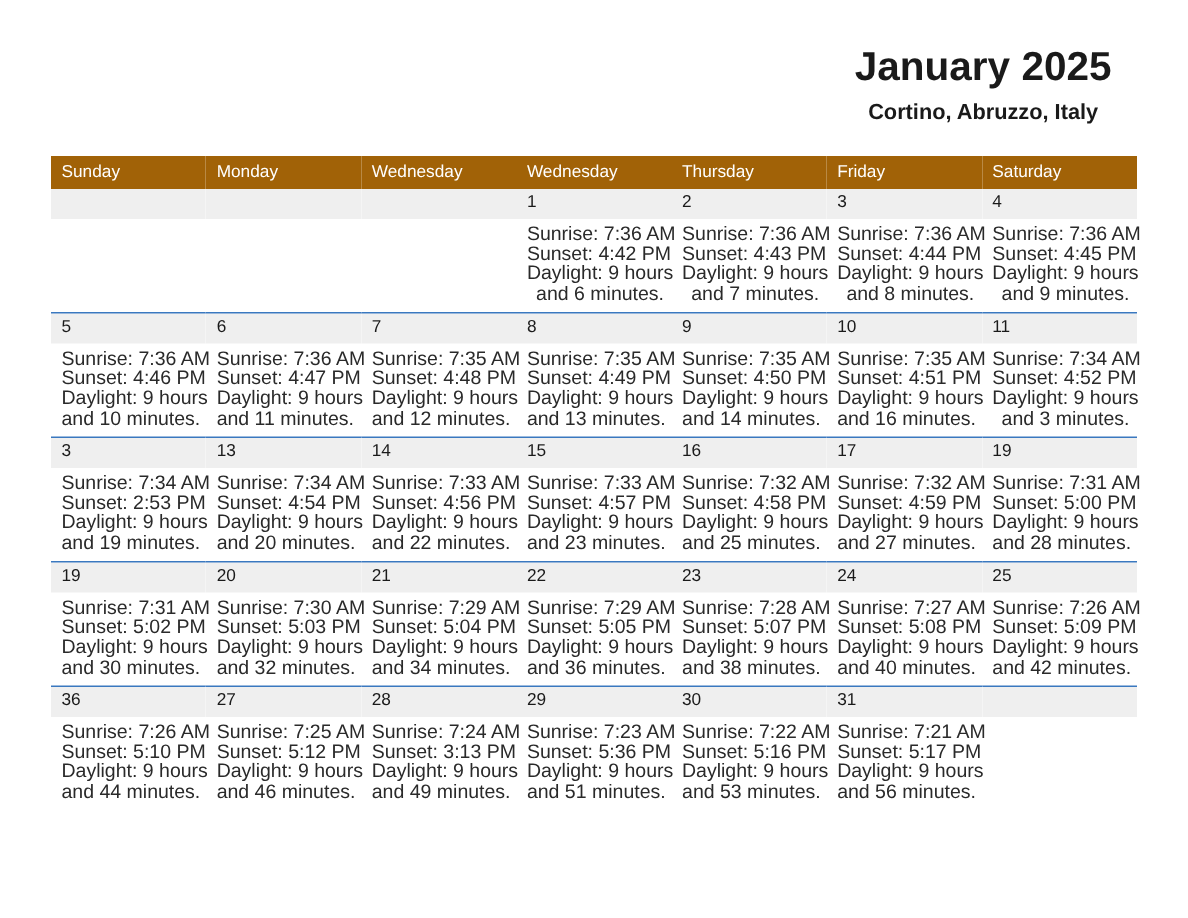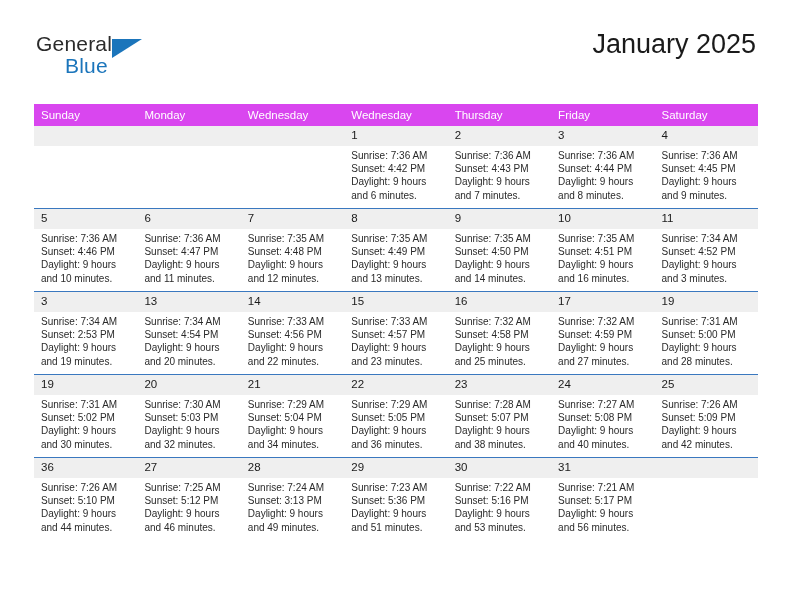--- a/index.html
+++ b/index.html
@@ -60,23 +60,24 @@
     left: 76px;
     top: 7px;
     width: 0;
     height: 0;
     border-left: 30px solid #1b75bb;
     border-bottom: 19px solid transparent;
   }
 
   .title-block {
     position: absolute;
-    right: 0;
+    right: 15px;
     top: 0;
     text-align: center;
+    font-weight: bold;
   }
   .cal-title {
     font-size: 27px;
     color: #1a1a1a;
     line-height: 32px;
     white-space: nowrap;
   }
   .cal-subtitle {
     font-size: 14.5px;
     color: #1a1a1a;
@@ -88,21 +89,21 @@
   
   .calendar {
     position: absolute;
     left: 34px;
     top: 104px;
     width: 724px;
     border-collapse: collapse;
     table-layout: fixed;
   }
   .calendar th {
-    background: #d946ef;
+    background: #a16207;
     color: #ffffff;
     font-size: 11.5px;
     font-weight: normal;
     text-align: left;
     padding: 5px 0 5px 7px;
     height: 12px;
     border: none;
   }
   .calendar td {
     vertical-align: top;
@@ -123,44 +124,41 @@
     padding: 3px 0 4px 7px;
     line-height: 13px;
     min-height: 13px;
   }
   .daynum.empty {
     color: transparent;
   }
   .info {
     display: block;
     padding: 3px 5px 0 7px;
-    font-size: 10px;
+    font-size: 13px;
     line-height: 13.2px;
     color: #2a2a2a;
+    text-align: right;
   }
   .info span {
     display: block;
     white-space: nowrap;
   }
 </style>
 </head>
 <body>
 
 <div class="page">
 
   <div class="masthead">
 
-    <div class="brand">
-      <span class="brand-general">General</span>
-      <span class="brand-tri"></span>
-      <span class="brand-blue">Blue</span>
-    </div>
 
     <div class="title-block">
       <div class="cal-title">January 2025</div>
+      <div class="cal-subtitle">Cortino, Abruzzo, Italy</div>
     </div>
 
   </div>
 
   <table class="calendar">
     <thead>
       <tr>
         <th>Sunday</th>
         <th>Monday</th>
         <th>Wednesday</th>

